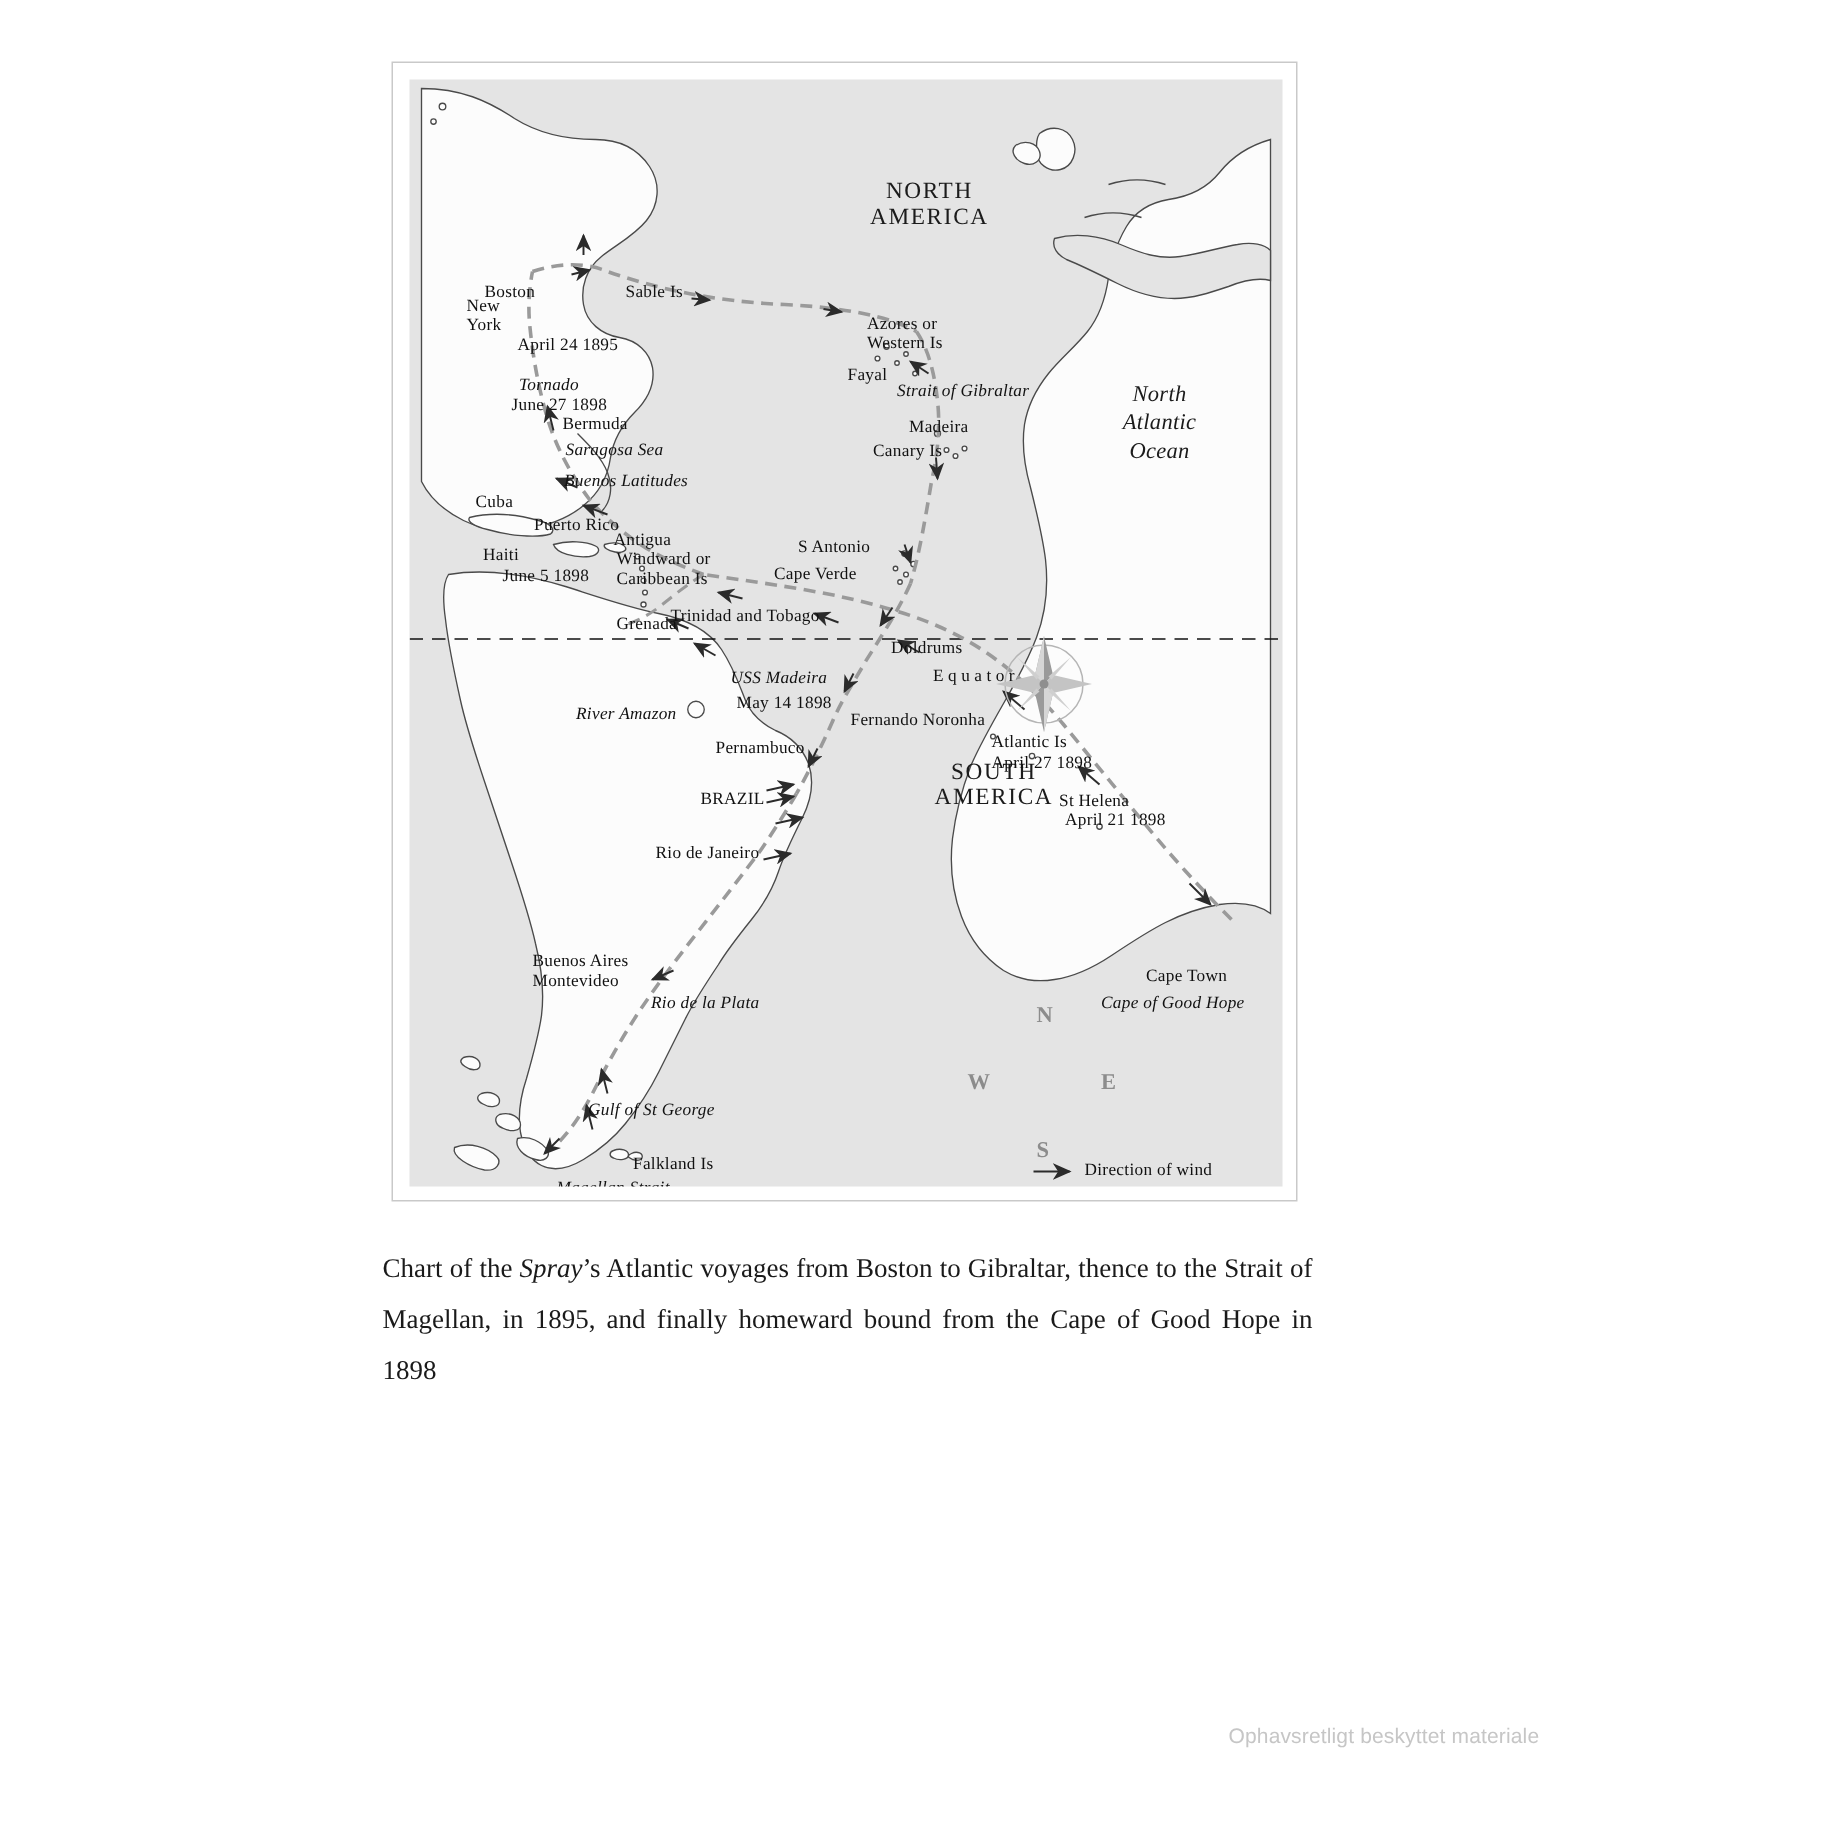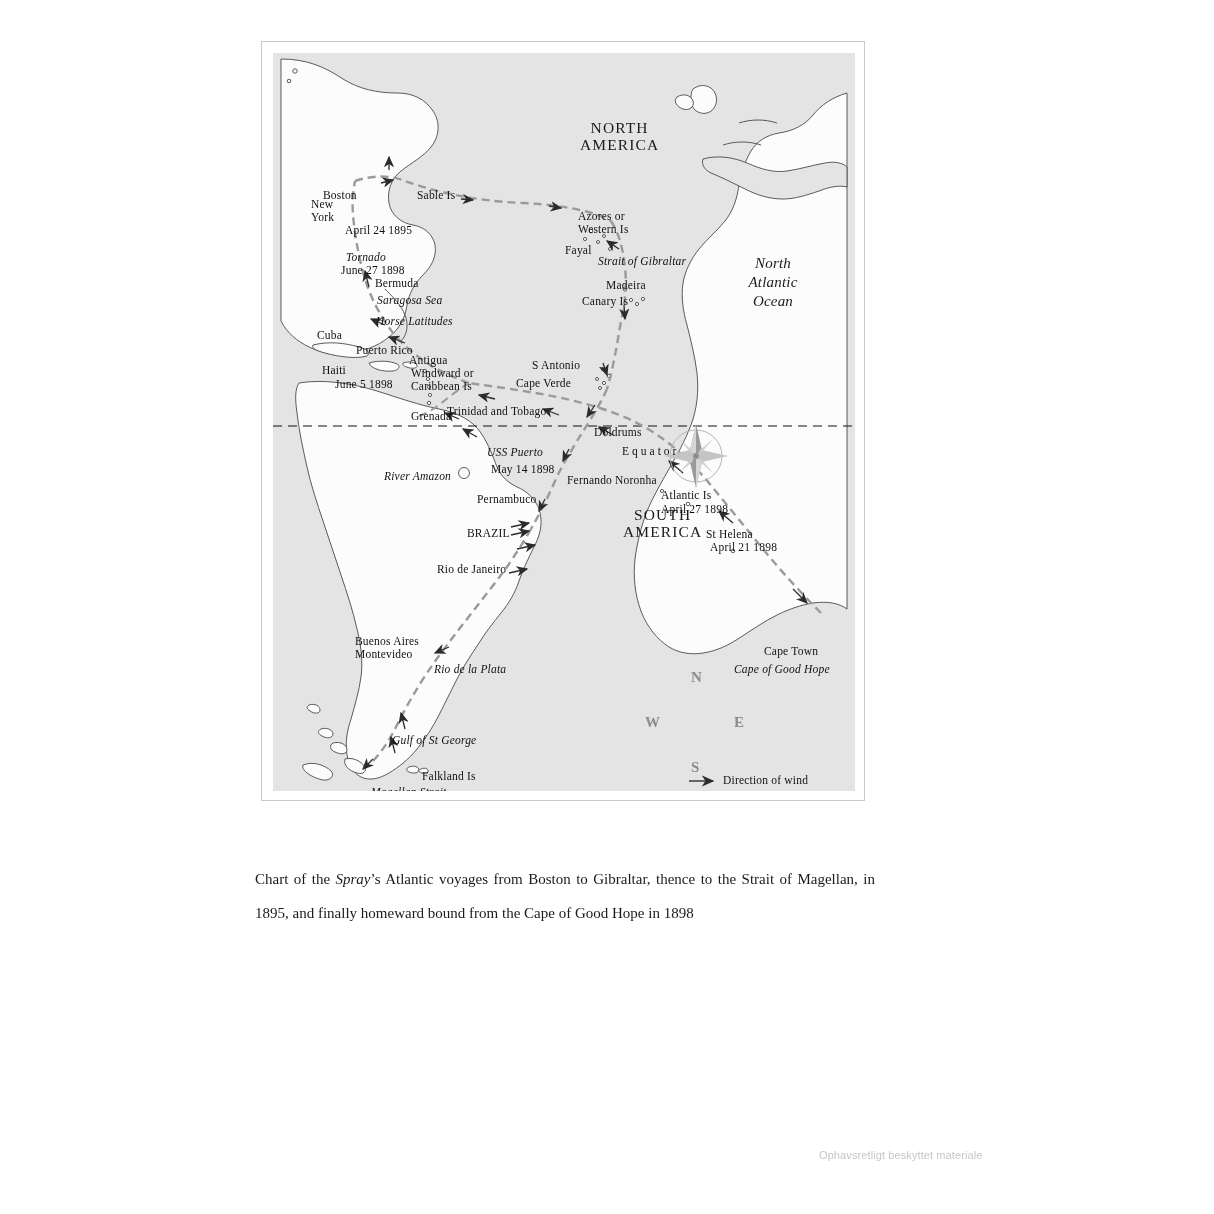--- a/index.html
+++ b/index.html
@@ -87,35 +87,34 @@
     color: #8c8c8c;
   }
 
   
   #caption {
     position: absolute;
     left: 255px;
     top: 828px;
     width: 620px;
     font-family: "Liberation Serif", serif;
-    font-size: 15px;
+    font-size: 18px;
     line-height: 34px;
     text-align: justify;
     color: #1a1a1a;
-    margin-top: 34px;
   }
   #caption i { font-style: italic; }
 
   
   #copyright {
     position: absolute;
     left: 819px;
     top: 1149px;
     font-family: "Liberation Sans", sans-serif;
-    font-size: 11px;
+    font-size: 14px;
     color: #c6c6c6;
     letter-spacing: 0.1px;
   }
 </style>
 </head>
 <body>
 
 <div id="figure">
   <div id="map-canvas">
 
@@ -301,40 +300,40 @@
     <div class="lbl place" style="left:72px; top:171px;">April 24 1895</div>
 
     <div class="lbl place" style="left:305px; top:157px;">Azores or<br>Western Is</div>
     <div class="lbl place" style="left:292px; top:191px;">Fayal</div>
     <div class="lbl ital" style="left:325px; top:202px;">Strait of Gibraltar</div>
 
     <div class="lbl ital" style="left:73px; top:198px;">Tornado</div>
     <div class="lbl place" style="left:68px; top:211px;">June 27 1898</div>
     <div class="lbl place" style="left:102px; top:224px;">Bermuda</div>
     <div class="lbl ital" style="left:104px; top:241px;">Saragosa Sea</div>
-    <div class="lbl ital" style="left:103px; top:262px;">Horse Latitudes</div>
+    <div class="lbl ital" style="left:103px; top:262px;">Buenos Latitudes</div>
 
     <div class="lbl place" style="left:333px; top:226px;">Madeira</div>
     <div class="lbl place" style="left:309px; top:242px;">Canary Is</div>
 
     <div class="lbl place" style="left:44px; top:276px;">Cuba</div>
     <div class="lbl place" style="left:83px; top:291px;">Puerto Rico</div>
     <div class="lbl place" style="left:136px; top:301px;">Antigua</div>
     <div class="lbl place" style="left:49px; top:311px;">Haiti</div>
     <div class="lbl place" style="left:138px; top:314px;">Windward or</div>
     <div class="lbl place" style="left:62px; top:325px;">June 5 1898</div>
     <div class="lbl place" style="left:138px; top:327px;">Caribbean Is</div>
     <div class="lbl place" style="left:138px; top:357px;">Grenada</div>
     <div class="lbl place" style="left:134px; top:352px;margin-left:40px;">Trinidad and Tobago</div>
 
     <div class="lbl place" style="left:259px; top:306px;">S Antonio</div>
     <div class="lbl place" style="left:243px; top:324px;">Cape Verde</div>
 
     <div class="lbl place" style="left:321px; top:373px;">Doldrums</div>
-    <div class="lbl ital" style="left:214px; top:393px;">USS Puerto</div>
+    <div class="lbl ital" style="left:214px; top:393px;">USS Madeira</div>
     <div class="lbl place" style="left:218px; top:410px;">May 14 1898</div>
     <div class="lbl equator" style="left:349px; top:392px;">Equator</div>
 
     <div class="lbl ital" style="left:111px; top:417px;">River Amazon</div>
     <div class="lbl place" style="left:294px; top:421px;">Fernando Noronha</div>
     <div class="lbl place" style="left:204px; top:440px;">Pernambuco</div>
     <div class="lbl place" style="left:388px; top:436px;">Atlantic Is</div>
     <div class="lbl place" style="left:388px; top:450px;">April 27 1898</div>
     <div class="lbl place" style="left:194px; top:474px;">BRAZIL</div>
     <div class="lbl place" style="left:433px; top:475px;">St Helena</div>

